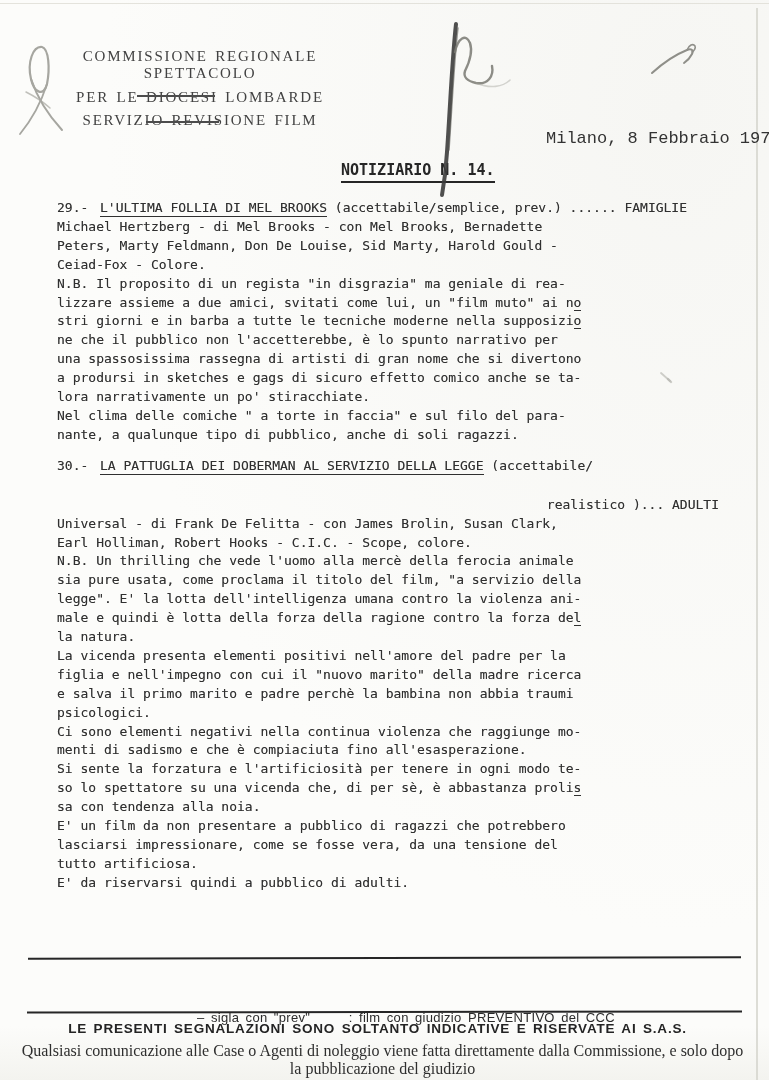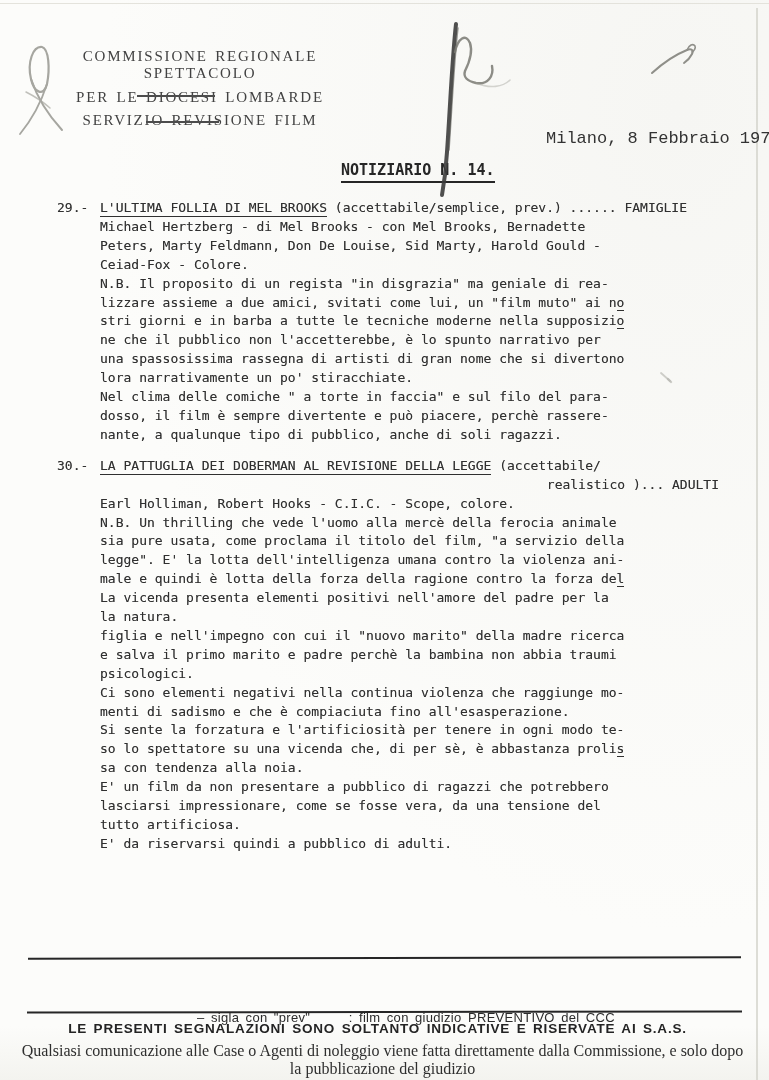--- a/index.html
+++ b/index.html
@@ -43,22 +43,22 @@
     font-size:15px; font-weight:bold; color:#262626;
     border-bottom:2px solid #262626; padding-bottom:2px;
     white-space:pre;
   }
 
   
   .entries { position:absolute; left:57px; top:199px; width:662px; }
   .entry-head, .tline { white-space:pre; font-size:13px; line-height:18.9px; color:#303030; text-shadow:0 0 .5px rgba(48,48,48,.45); }
   .num { display:inline-block; width:43px; }
   .title-u { border-bottom:1.6px solid #303030; padding-bottom:1px; }
-  .indent { margin-left:43px; }
-  .align-right { text-align:right; }
+  .indent { }
+  .align-right { text-align:right;margin-top:20px; }
   .u-cont { border-bottom:1.6px solid #303030; }
   .entry-gap { margin-top:12px; }
 
   
   .rule { position:absolute; background:#262626; height:2px; }
   .rule-top { left:28px; top:957px; width:713px; transform:rotate(-0.12deg); }
   .rule-bottom { left:27px; top:1011px; width:715px; transform:rotate(-0.1deg); }
   .nota-bene {
     position:absolute; left:113px; top:969px;
     font-family:"Liberation Sans", sans-serif;
@@ -114,40 +114,41 @@
           <div class="tline">Michael Hertzberg - di Mel Brooks - con Mel Brooks, Bernadette</div>
           <div class="tline">Peters, Marty Feldmann, Don De Louise, Sid Marty, Harold Gould -</div>
           <div class="tline">Ceiad-Fox - Colore.</div>
         </div>
       <div class="indent">
           <div class="tline">N.B. Il proposito di un regista "in disgrazia" ma geniale di rea-</div>
           <div class="tline">lizzare assieme a due amici, svitati come lui, un "film muto" ai n<span class="u-cont">o</span></div>
           <div class="tline">stri giorni e in barba a tutte le tecniche moderne nella supposizi<span class="u-cont">o</span></div>
           <div class="tline">ne che il pubblico non l'accetterebbe, è lo spunto narrativo per</div>
           <div class="tline">una spassosissima rassegna di artisti di gran nome che si divertono</div>
+          <div class="tline">a prodursi in sketches e gags di sicuro effetto comico anche se ta-</div>
           <div class="tline">lora narrativamente un po' stiracchiate.</div>
           <div class="tline">Nel clima delle comiche " a torte in faccia" e sul filo del para-</div>
-          <div class="tline">dosso, il film è sempre divertente e può piacere, perchè rassere-</div>
           <div class="tline">nante, a qualunque tipo di pubblico, anche di soli ragazzi.</div>
         </div>
     </div>
 
     <div class="entry-gap">
-      <div class="entry-head"><span class="num">30.-</span><span class="title-u">LA PATTUGLIA DEI DOBERMAN AL REVISIONE DELLA LEGGE</span><span> (accettabile/</span></div>
+      <div class="entry-head"><span class="num">30.-</span><span class="title-u">LA PATTUGLIA DEI DOBERMAN AL SERVIZIO DELLA LEGGE</span><span> (accettabile/</span></div>
       <div class="tline align-right">realistico )... ADULTI</div>
       <div class="indent">
+          <div class="tline">Universal - di Frank De Felitta - con James Brolin, Susan Clark,</div>
           <div class="tline">Earl Holliman, Robert Hooks - C.I.C. - Scope, colore.</div>
         </div>
       <div class="indent">
           <div class="tline">N.B. Un thrilling che vede l'uomo alla mercè della ferocia animale</div>
           <div class="tline">sia pure usata, come proclama il titolo del film, "a servizio della</div>
           <div class="tline">legge". E' la lotta dell'intelligenza umana contro la violenza ani-</div>
           <div class="tline">male e quindi è lotta della forza della ragione contro la forza de<span class="u-cont">l</span></div>
+          <div class="tline">la natura.</div>
           <div class="tline">La vicenda presenta elementi positivi nell'amore del padre per la</div>
-          <div class="tline">la natura.</div>
           <div class="tline">figlia e nell'impegno con cui il "nuovo marito" della madre ricerca</div>
           <div class="tline">e salva il primo marito e padre perchè la bambina non abbia traumi</div>
           <div class="tline">psicologici.</div>
           <div class="tline">Ci sono elementi negativi nella continua violenza che raggiunge mo-</div>
           <div class="tline">menti di sadismo e che è compiaciuta fino all'esasperazione.</div>
           <div class="tline">Si sente la forzatura e l'artificiosità per tenere in ogni modo te-</div>
           <div class="tline">so lo spettatore su una vicenda che, di per sè, è abbastanza proli<span class="u-cont">s</span></div>
           <div class="tline">sa con tendenza alla noia.</div>
           <div class="tline">E' un film da non presentare a pubblico di ragazzi che potrebbero</div>
           <div class="tline">lasciarsi impressionare, come se fosse vera, da una tensione del</div>

